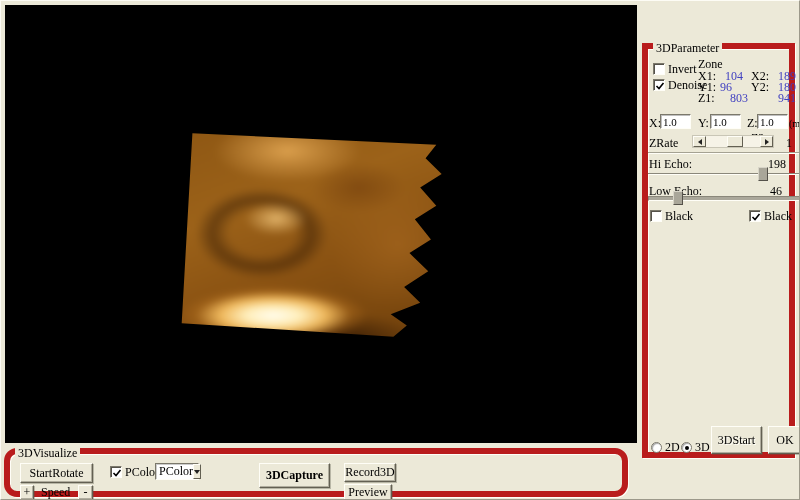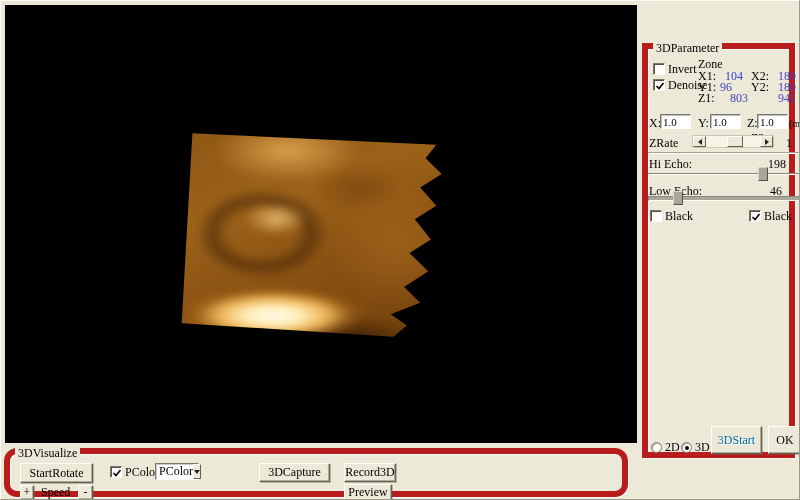--- a/index.html
+++ b/index.html
@@ -49,21 +49,21 @@
     position:absolute; top:-8px; left:5px; background:#ece9d8; padding:0 3px;
     line-height:14px; white-space:nowrap;
   }
   .btn {
     position:absolute; background:#ece9d8; text-align:center;
     border:1px solid; border-color:#fffef7 #636052 #636052 #fffef7;
     box-shadow:inset -1px -1px 0 #b0ad9e, 1px 1px 0 rgba(90,88,75,0.35);
     font-family:inherit; font-size:12px; color:#000; cursor:default;
     display:flex; align-items:center; justify-content:center; white-space:nowrap;
   }
-  .btn.disabled { color:#0369a1; text-shadow:1px 1px 0 #fffef7; }
+  .btn.disabled { color:#000000; text-shadow:1px 1px 0 #fffef7; }
   .cb {
     display:inline-block; width:12px; height:12px; background:#fff;
     border:1px solid; border-color:#7b786b #fffef7 #fffef7 #7b786b;
     box-shadow:inset 1px 1px 0 #55524a; position:relative; vertical-align:-2px;
   }
   .cb svg { position:absolute; left:1px; top:1px; }
   .radio {
     display:inline-block; width:11px; height:11px; border-radius:50%;
     background:#fff; border:1px solid #7b786b;
     box-shadow:inset 1px 1px 1px rgba(0,0,0,0.35); position:relative; vertical-align:-2px;
@@ -226,17 +226,17 @@
           </svg></span>
       <span>PColor</span>
     </span>
     <div class="combo" style="left:145px; top:9px; width:44px; height:17px;">
       <span class="combo-text">PColor</span>
       <span class="combo-btn">
           <span class="tri-d"></span>
         </span>
     </div>
 
-    <button class="btn" style="left:249px; top:9px; width:71px; height:19px;">3DCapture</button>
+    <button class="btn" style="left:249px; top:9px; width:71px; height:25px;font-weight:bold;">3DCapture</button>
     <button class="btn" style="left:334px; top:9px; width:52px; height:19px;">Record3D</button>
     <button class="btn" style="left:334px; top:30px; width:48px; height:17px;">Preview</button>
   </div>
 </div>
 
 </body></html>

